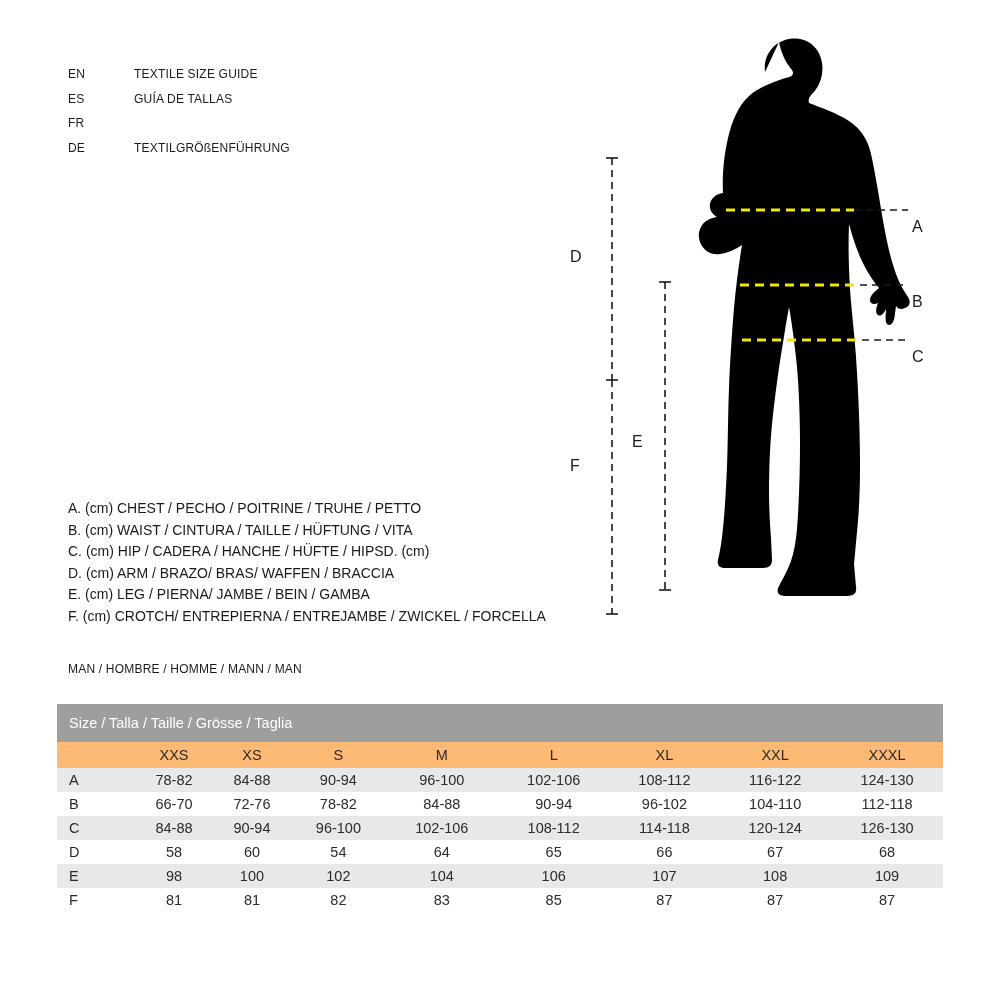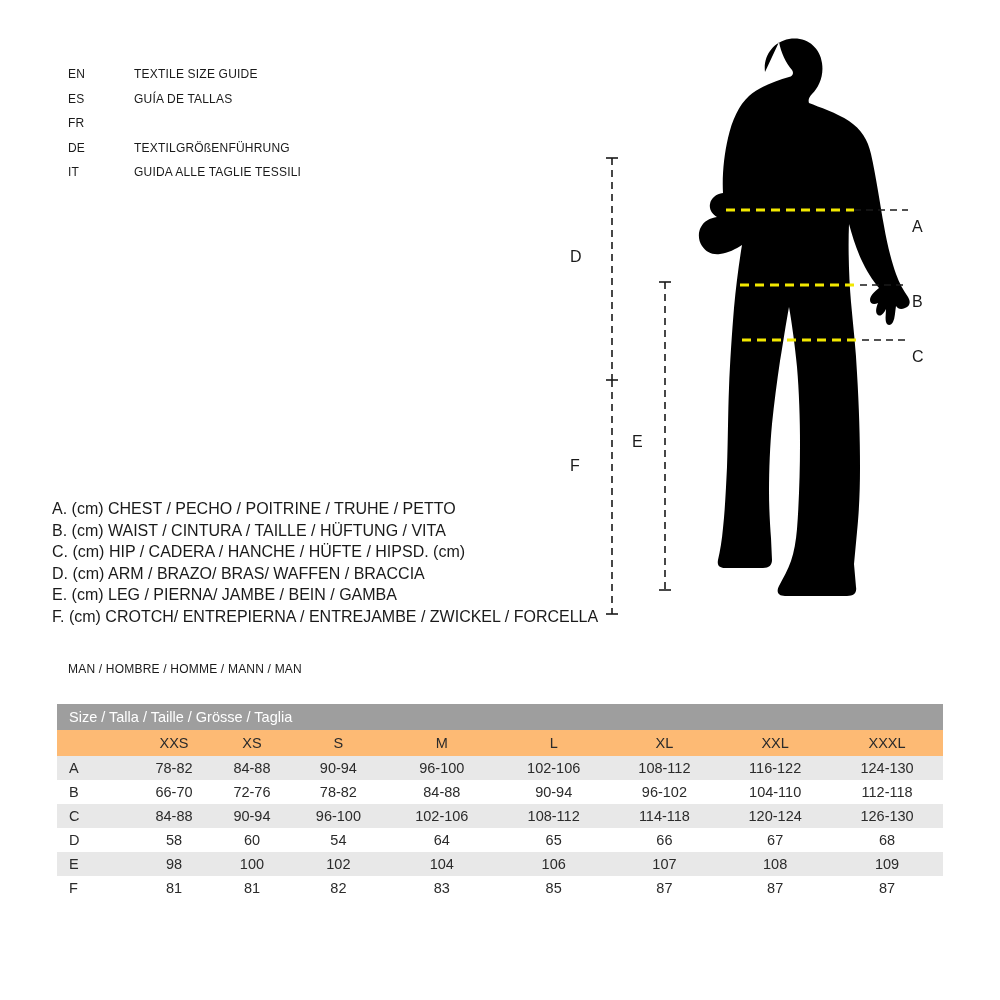--- a/index.html
+++ b/index.html
@@ -34,24 +34,24 @@
     width: 66px;
     flex: 0 0 66px;
   }
   .title-text {
     flex: 1 1 auto;
   }
 
   
   .legend-block {
     position: absolute;
-    left: 52px;
+    left: 68px;
     top: 498px;
     width: 560px;
-    font-size: 16px;
+    font-size: 14px;
     line-height: 21.5px;
   }
   .legend-row {
     white-space: nowrap;
   }
 
   .man-label {
     position: absolute;
     left: 68px;
     top: 662px;
@@ -73,21 +73,21 @@
     font-weight: normal;
     text-align: center;
     height: 24px;
     color: #2b2b2b;
   }
   .size-table tr.head-row td {
     background: #9e9e9e;
     color: #ffffff;
     text-align: left;
     padding-left: 12px;
-    height: 26px;
+    height: 38px;
     font-size: 14.5px;
   }
   .size-table tr.sub-row td {
     background: #fdba74;
     height: 26px;
   }
   .size-table tr.band td {
     background: #e8e8e8;
   }
   .size-table tr.plain td {
@@ -126,24 +126,20 @@
   <div class="title-row">
     <span class="title-lang">ES</span>
     <span class="title-text">GUÍA DE TALLAS</span>
   </div>
   <div class="title-row">
     <span class="title-lang">FR</span>
   </div>
   <div class="title-row">
     <span class="title-lang">DE</span>
     <span class="title-text">TEXTILGRÖßENFÜHRUNG</span>
-  </div>
-  <div class="title-row">
-    <span class="title-lang">IT</span>
-    <span class="title-text">GUIDA ALLE TAGLIE TESSILI</span>
   </div>
 </div>
 
 <div class="legend-block">
   <div class="legend-row">A. (cm) CHEST / PECHO / POITRINE / TRUHE / PETTO</div>
   <div class="legend-row">B. (cm) WAIST / CINTURA / TAILLE / HÜFTUNG / VITA</div>
   <div class="legend-row">C. (cm) HIP / CADERA / HANCHE / HÜFTE / HIPSD. (cm)</div>
   <div class="legend-row">D. (cm) ARM / BRAZO/ BRAS/ WAFFEN / BRACCIA</div>
   <div class="legend-row">E. (cm) LEG / PIERNA/ JAMBE / BEIN / GAMBA</div>
   <div class="legend-row">F. (cm) CROTCH/ ENTREPIERNA / ENTREJAMBE / ZWICKEL / FORCELLA</div>

